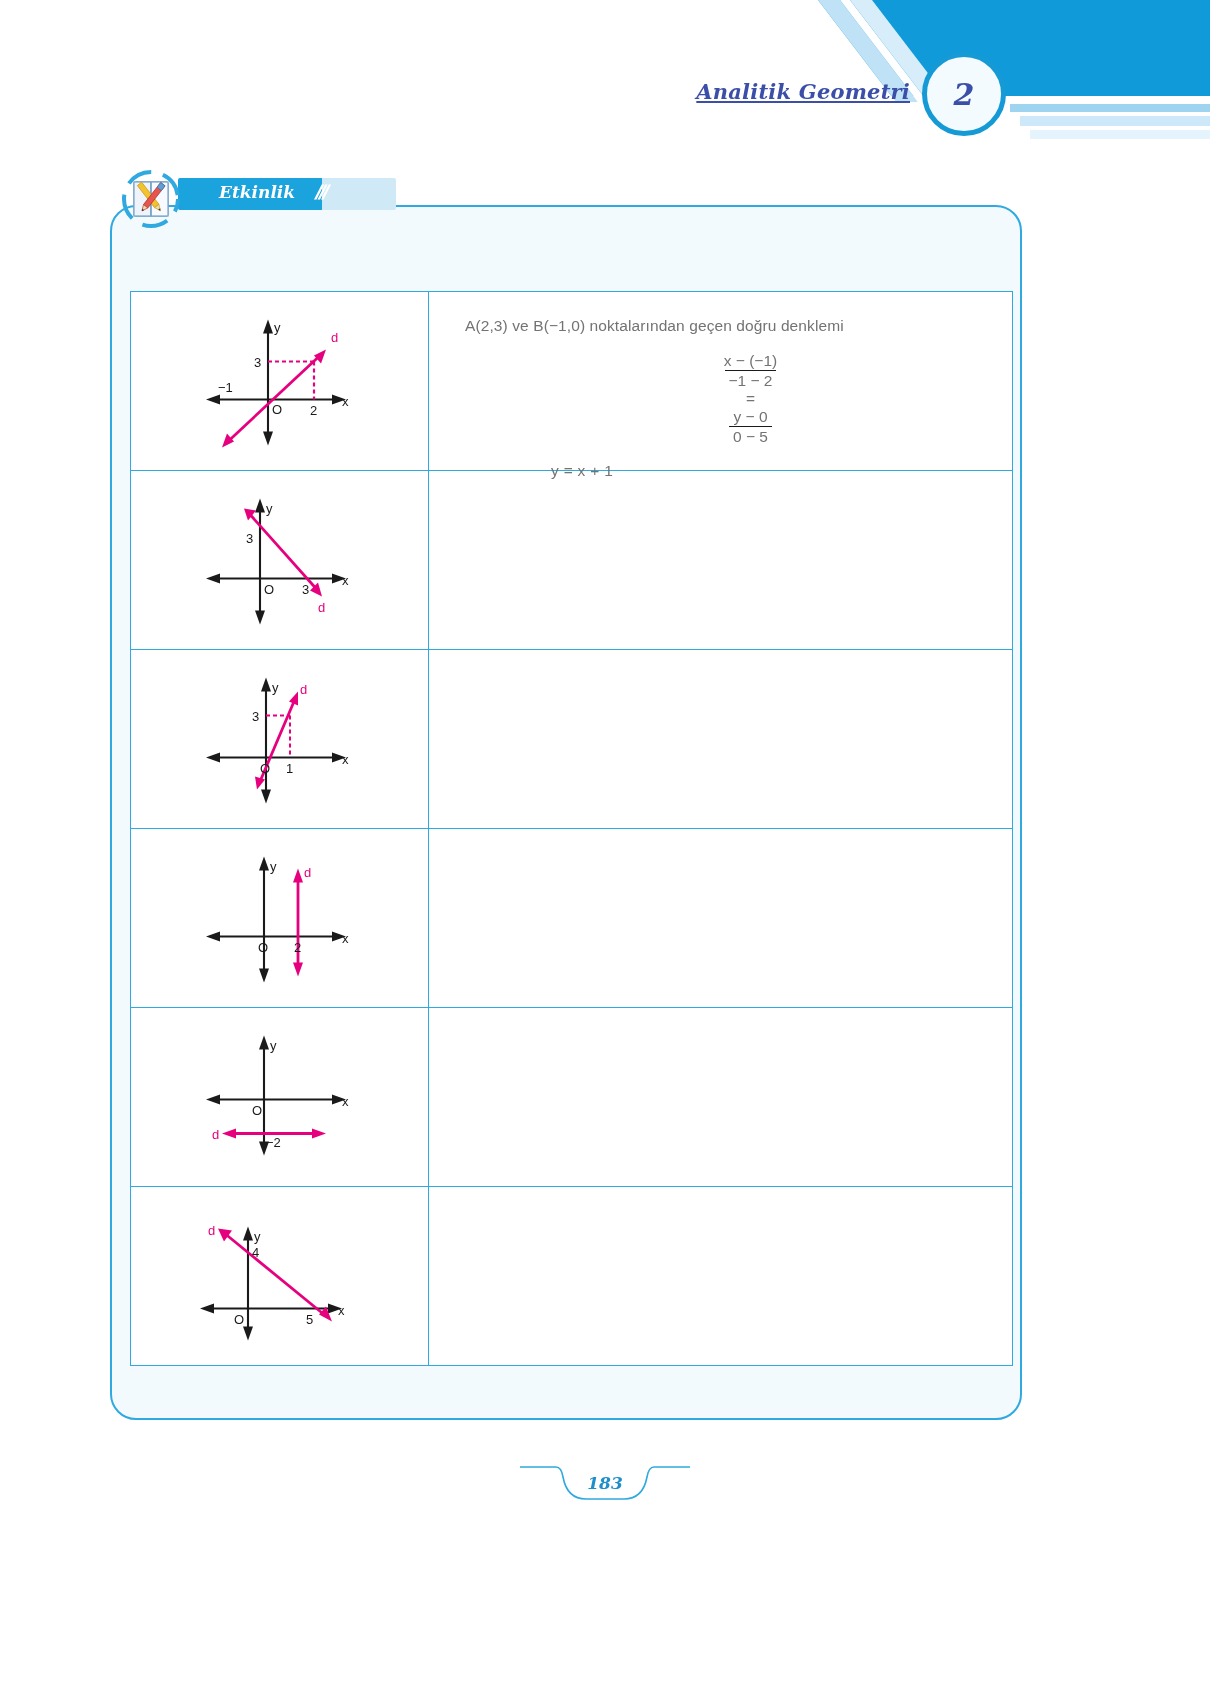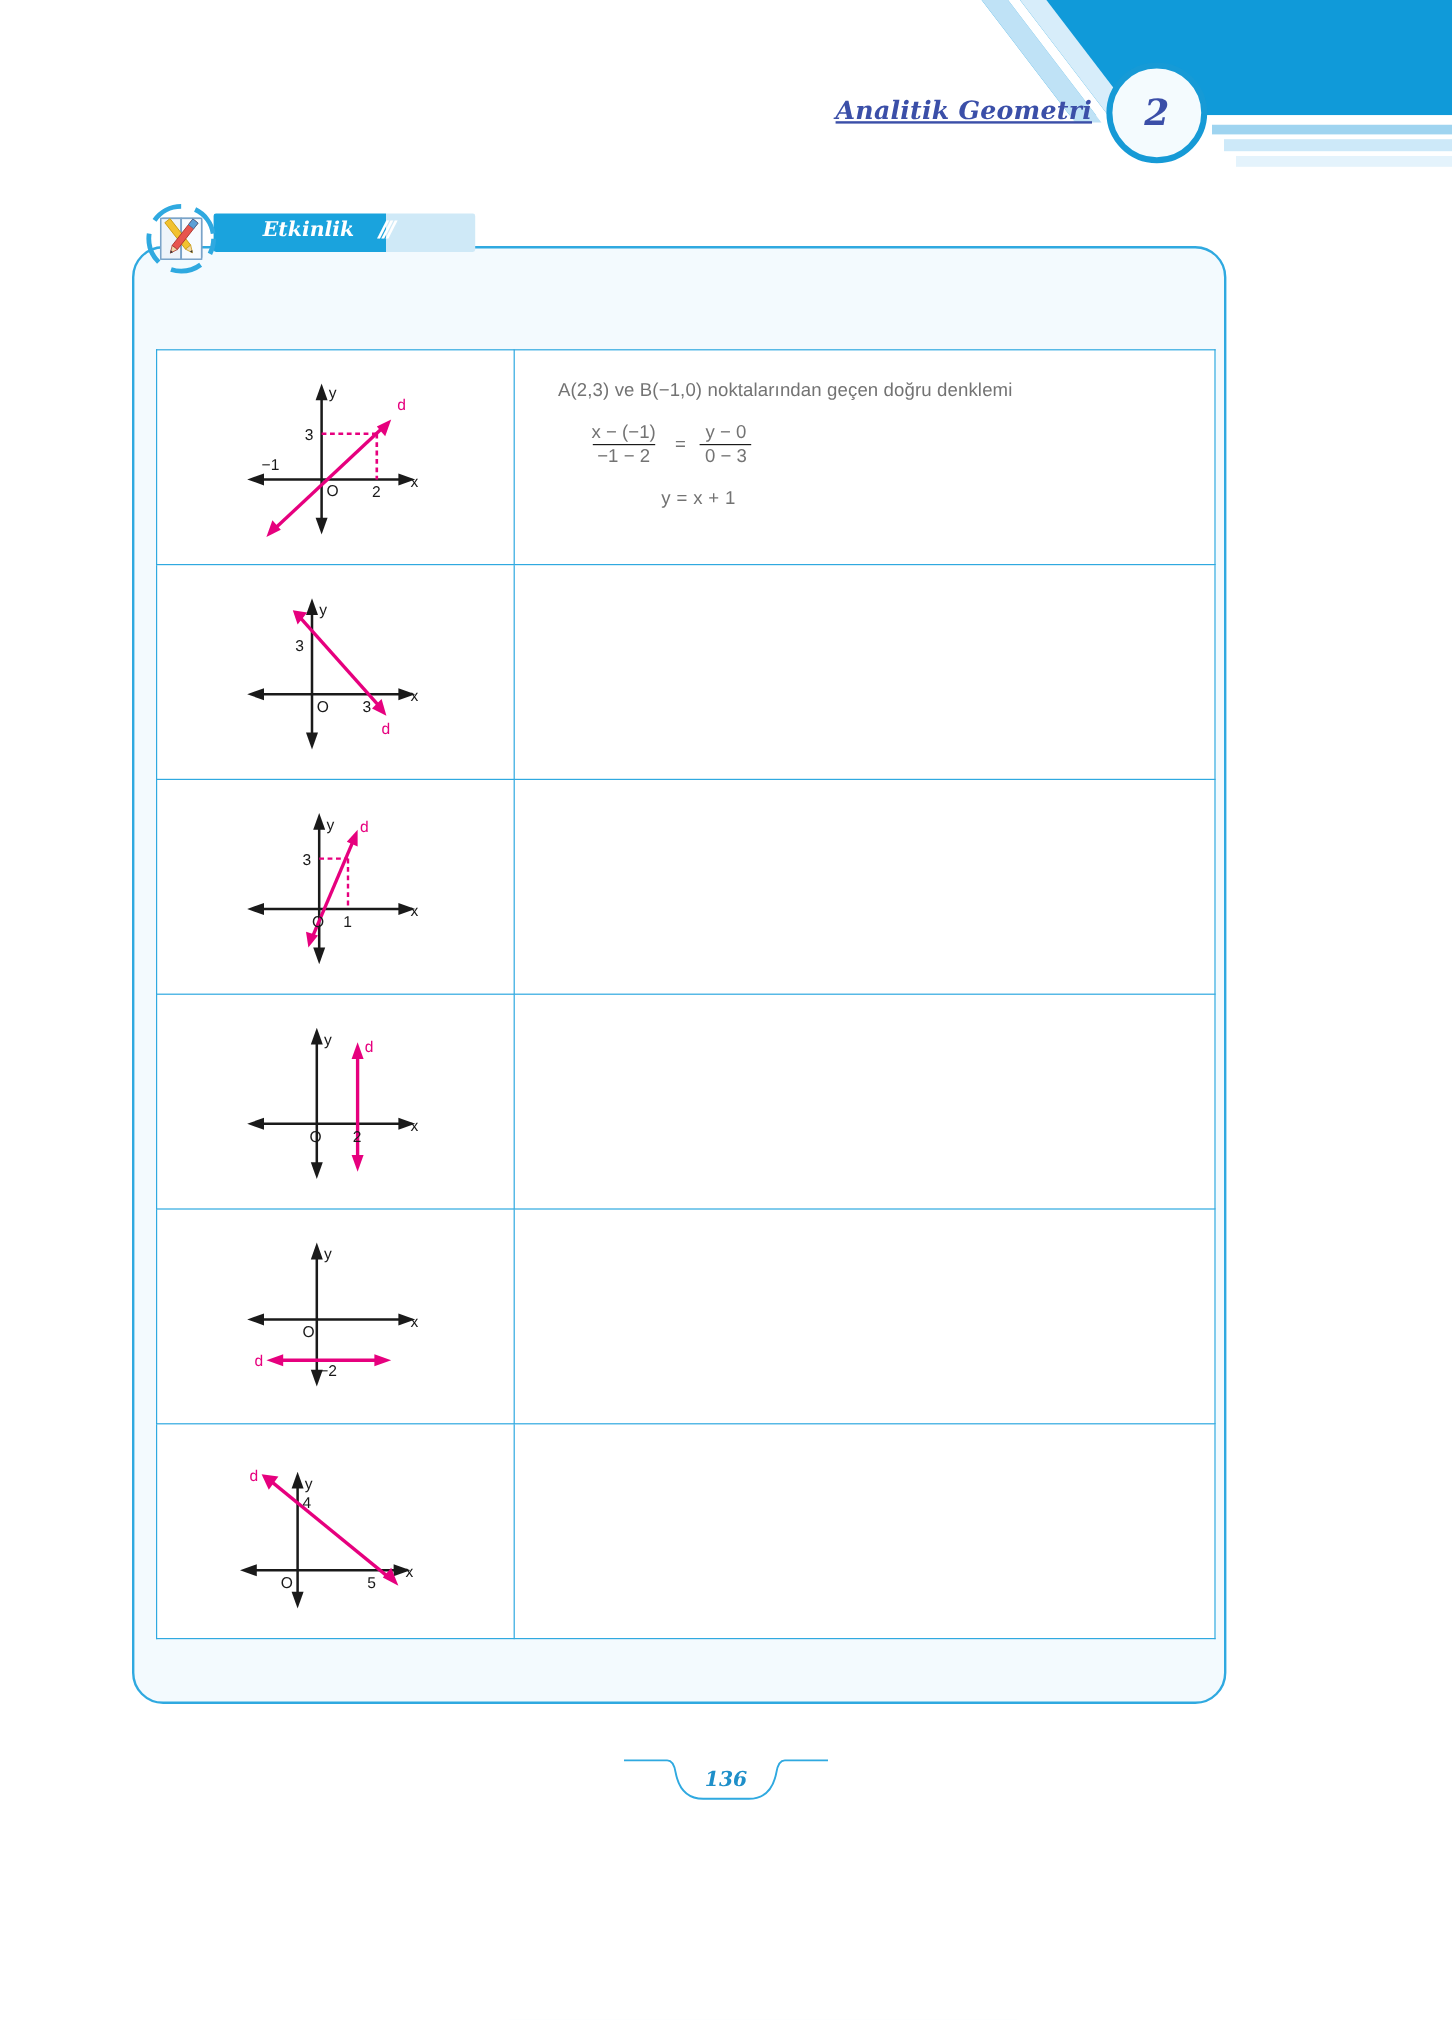--- a/index.html
+++ b/index.html
@@ -161,20 +161,21 @@
     font-size: 15.5px;
     color: #737373;
   }
   .ans-line1 { letter-spacing: .1px; }
   .frac-row {
     display: flex;
     align-items: center;
     margin-top: 17px;
     margin-left: 24px;
     font-size: 15.5px;
+    flex-direction: column;
   }
   .frac {
     display: inline-flex;
     flex-direction: column;
     align-items: center;
     line-height: 1.12;
   }
   .frac .num { padding: 0 4px 1px 4px; }
   .frac .den { padding: 1px 4px 0 4px; border-top: 1.3px solid #1a1a1a; }
   .eqsign { margin: 0 12px; }
@@ -300,21 +301,21 @@
         <div class="ans-body">
           <div class="ans-line1">A(2,3) ve B(−1,0) noktalarından geçen doğru denklemi</div>
           <div class="frac-row">
             <span class="frac">
               <span class="num">x − (−1)</span>
               <span class="den">−1 − 2</span>
             </span>
             <span class="eqsign">=</span>
             <span class="frac">
               <span class="num">y − 0</span>
-              <span class="den">0 − 3</span>
+              <span class="den">0 − 5</span>
             </span>
           </div>
           <div class="result">y = x + 1</div>
         </div>
       </div>
     </td>
   </tr>
 
   <tr>
     <td class="col-graph">
@@ -473,14 +474,14 @@
     </td>
   </tr>
 
   </tbody>
 </table>
 
 <div class="footer">
   <svg width="1210" height="60" viewBox="0 0 1210 60" xmlns="http://www.w3.org/2000/svg">
     <path d="M520,12 L556,12 C560,12 562,16 563,22 C566,38 574,44 586,44 L624,44 C636,44 644,38 647,22 C648,16 650,12 654,12 L690,12" fill="none" stroke="#2fa9e0" stroke-width="1.6"></path>
   </svg>
-  <div class="pagenum">136</div>
+  <div class="pagenum">183</div>
 </div>
 
 </body></html>

